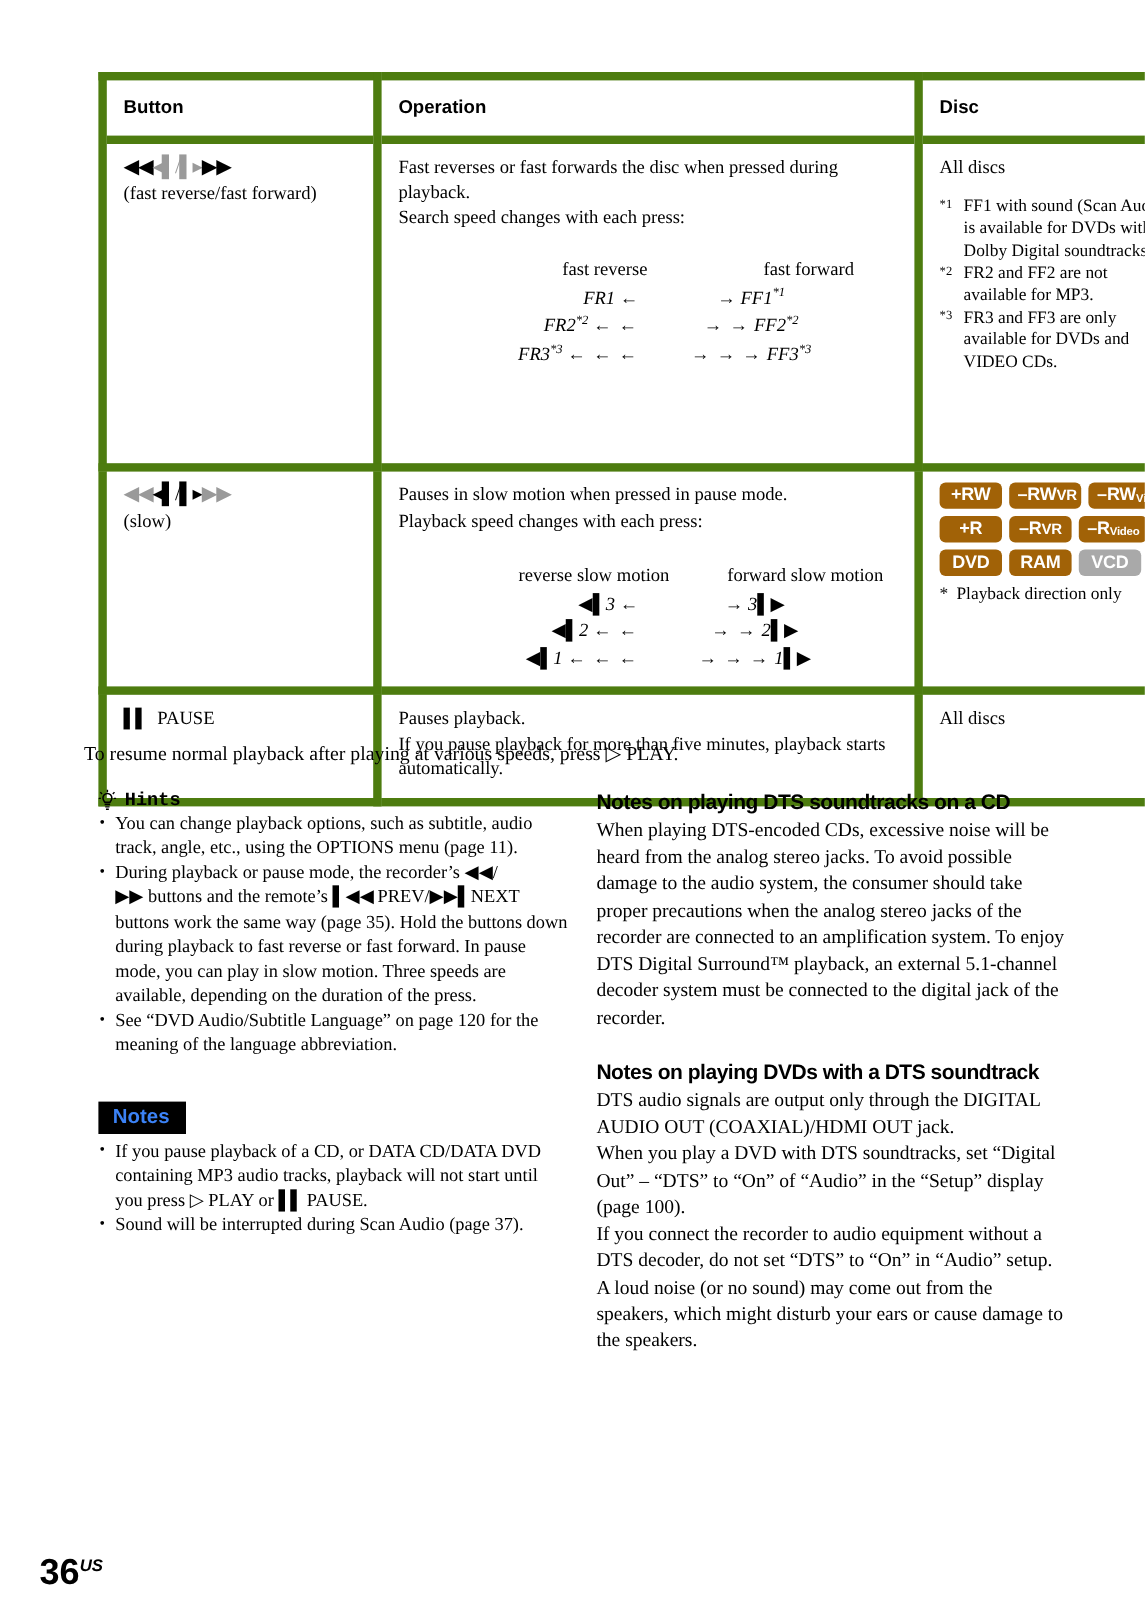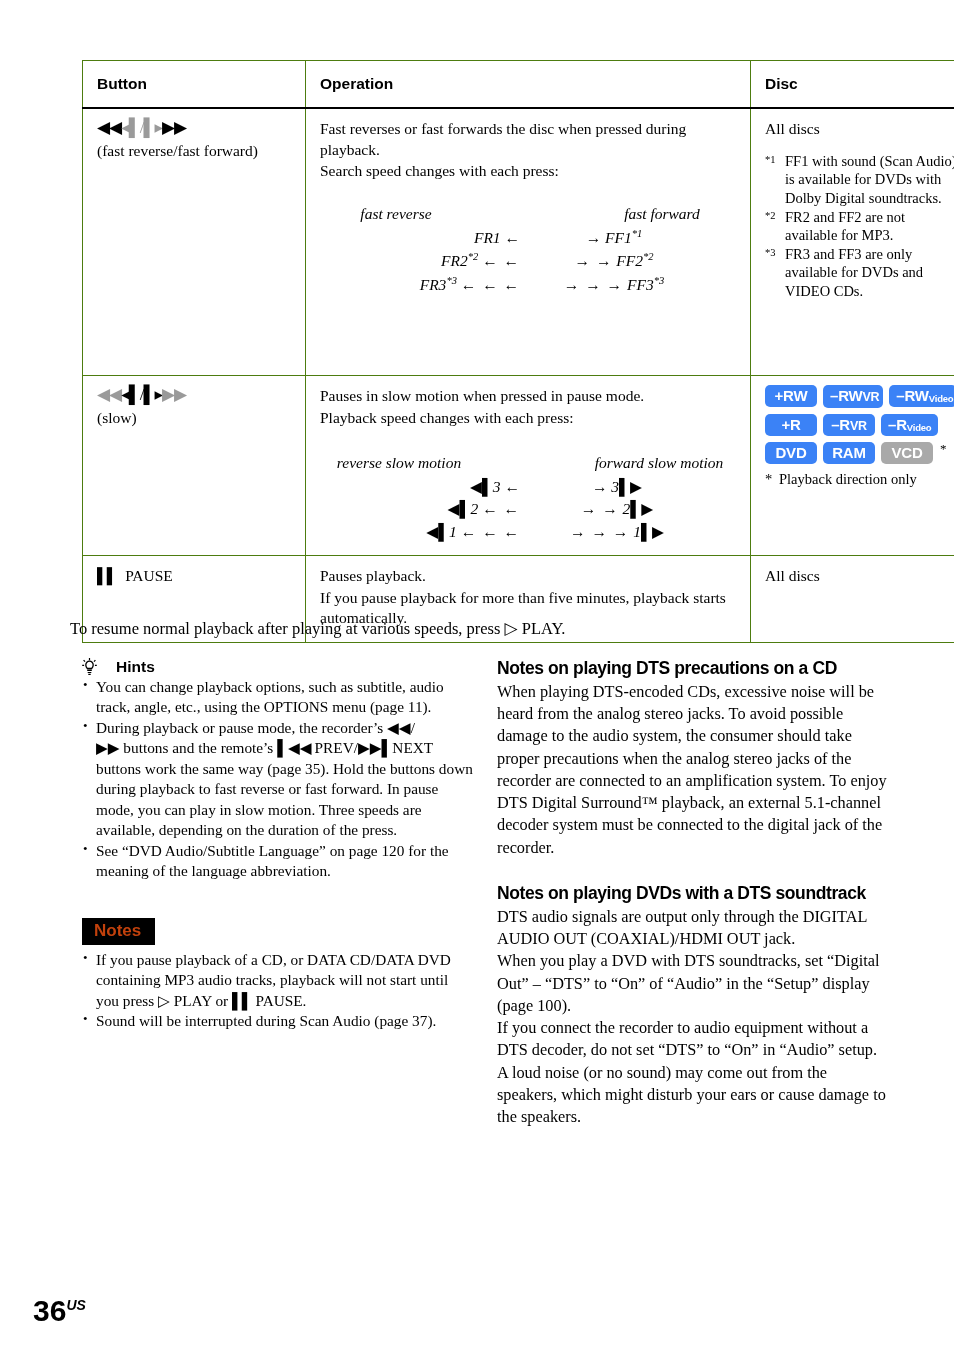--- a/index.html
+++ b/index.html
@@ -26,21 +26,21 @@
   
   .op-table {
     position: absolute;
     left: 82px;
     top: 60px;
     width: 806px;
     border-collapse: collapse;
     table-layout: fixed;
   }
   .op-table td, .op-table th {
-    border: 1px solid #4d7c0f;
+    border: 7px solid #4d7c0f;
     vertical-align: top;
     padding: 10px 12px 12px 14px;
     font-size: 15.5px;
     line-height: 1.32;
     font-weight: normal;
     text-align: left;
     margin-top: 18px;
   }
   .op-table thead th {
     font-family: "Liberation Sans", "DejaVu Sans", sans-serif;
@@ -73,24 +73,23 @@
   .op-line { margin: 0 0 1px 0; }
 
   
   .speed-diagram {
     margin-top: 20px;
     font-size: 15.5px;
     line-height: 1.5;
   }
   .sd-head {
     display: flex;
-    justify-content: space-between;
+    justify-content: flex-end;
     gap: 18px;
     margin-bottom: 1px;
-    font-style: italic;
   }
   .sd-head span { width: 152px; text-align: center; }
   .sd-row {
     display: flex;
     justify-content: center;
     gap: 18px;
     white-space: nowrap;
     font-style: italic;
   }
   .sd-left { width: 152px; text-align: right; }
@@ -130,21 +129,21 @@
   .badge-row {
     display: flex;
     gap: 6px;
     margin-bottom: 6px;
     align-items: flex-start;
   }
   .badge {
     font-family: "Liberation Sans", "DejaVu Sans", sans-serif;
     font-weight: bold;
     color: #ffffff;
-    background: #3b82f6;
+    background: #a16207;
     border-radius: 5px;
     font-size: 15px;
     line-height: 1;
     padding: 3px 7px 4px 7px;
     letter-spacing: -0.2px;
     white-space: nowrap;
     text-align: center;
     min-width: 38px;
   }
   .badge.light { background: #a9a9a9; }
@@ -186,26 +185,26 @@
     width: 392px;
   }
   .col-right {
     position: absolute;
     left: 497px;
     top: 658px;
     width: 392px;
   }
 
   .hints-head {
-    font-family: Liberation Sans, sans-serif;
+    font-family: Liberation Mono, monospace;
     font-weight: bold;
     font-size: 15.5px;
     display: flex;
     align-items: flex-start;
-    gap: 19px;
+    gap: 7px;
     margin-bottom: 1px;
   }
   .bulb-icon { width: 15px; height: 18px; display: inline-block; }
 
   ul.dot-list {
     list-style: none;
     margin: 0;
     padding: 0;
     font-size: 15.3px;
     line-height: 1.34;
@@ -219,21 +218,21 @@
     content: "\2022";
     position: absolute;
     left: 1px;
     top: -1px;
     font-size: 13px;
   }
 
   .notes-badge {
     display: inline-block;
     background: #000;
-    color: #c2410c;
+    color: #3b82f6;
     font-family: "Liberation Sans", "DejaVu Sans", sans-serif;
     font-weight: bold;
     font-size: 17px;
     padding: 3px 14px 4px 12px;
     margin-top: 36px;
     margin-bottom: 5px;
   }
 
   .sec-head {
     font-family: "Liberation Sans", "DejaVu Sans", sans-serif;
@@ -434,21 +433,21 @@
     <div class="notes-badge">Notes</div>
 
     <ul class="dot-list">
       <li>If you pause playback of a CD, or DATA CD/DATA DVD containing MP3 audio tracks, playback will not start until you press <span class="nw">▷ PLAY</span> or <span class="nw"><span class="ico-black" style="letter-spacing:-1px;">▌▌</span> PAUSE.</span></li>
       <li>Sound will be interrupted during Scan Audio (page 37).</li>
     </ul>
   </div>
 
   <div class="col-right">
 
-    <h2 class="sec-head">Notes on playing DTS precautions on a CD</h2>
+    <h2 class="sec-head">Notes on playing DTS soundtracks on a CD</h2>
     <div class="sec-body">
       <p>When playing DTS-encoded CDs, excessive noise will be heard from the analog stereo jacks. To avoid possible damage to the audio system, the consumer should take proper precautions when the analog stereo jacks of the recorder are connected to an amplification system. To enjoy DTS Digital Surround™ playback, an external 5.1-channel decoder system must be connected to the digital jack of the recorder.</p>
     </div>
 
     <div class="sec-gap"></div>
 
     <h2 class="sec-head">Notes on playing DVDs with a DTS soundtrack</h2>
     <div class="sec-body">
       <p>DTS audio signals are output only through the DIGITAL AUDIO OUT (COAXIAL)/HDMI OUT jack.</p>
       <p>When you play a DVD with DTS soundtracks, set “Digital Out” – “DTS” to “On” of “Audio” in the “Setup” display (page 100).</p>

